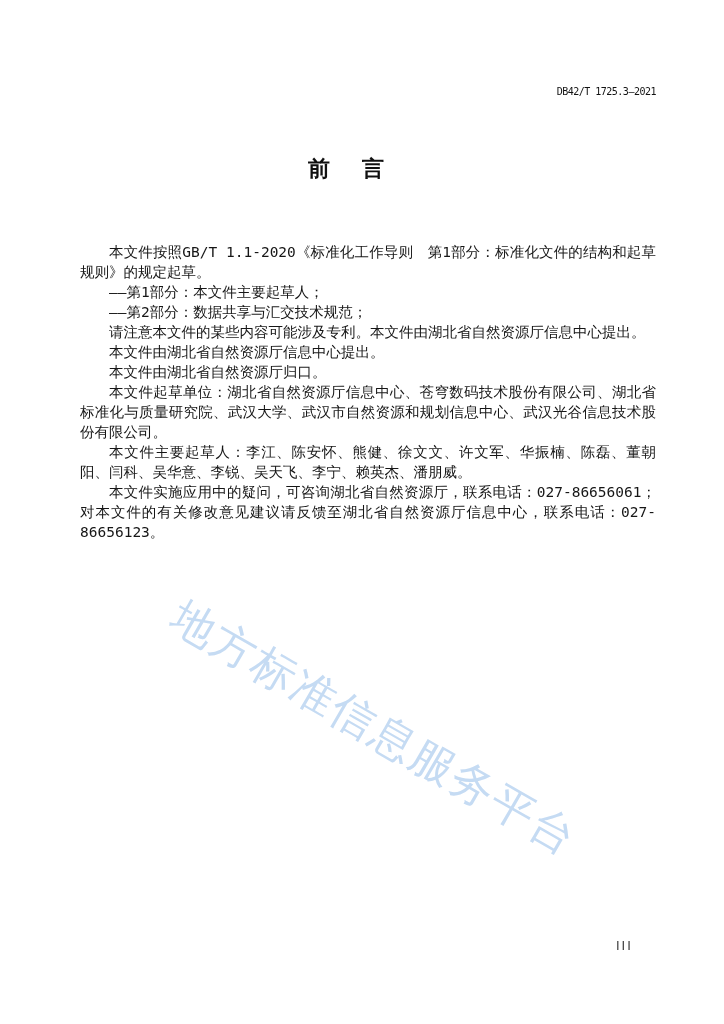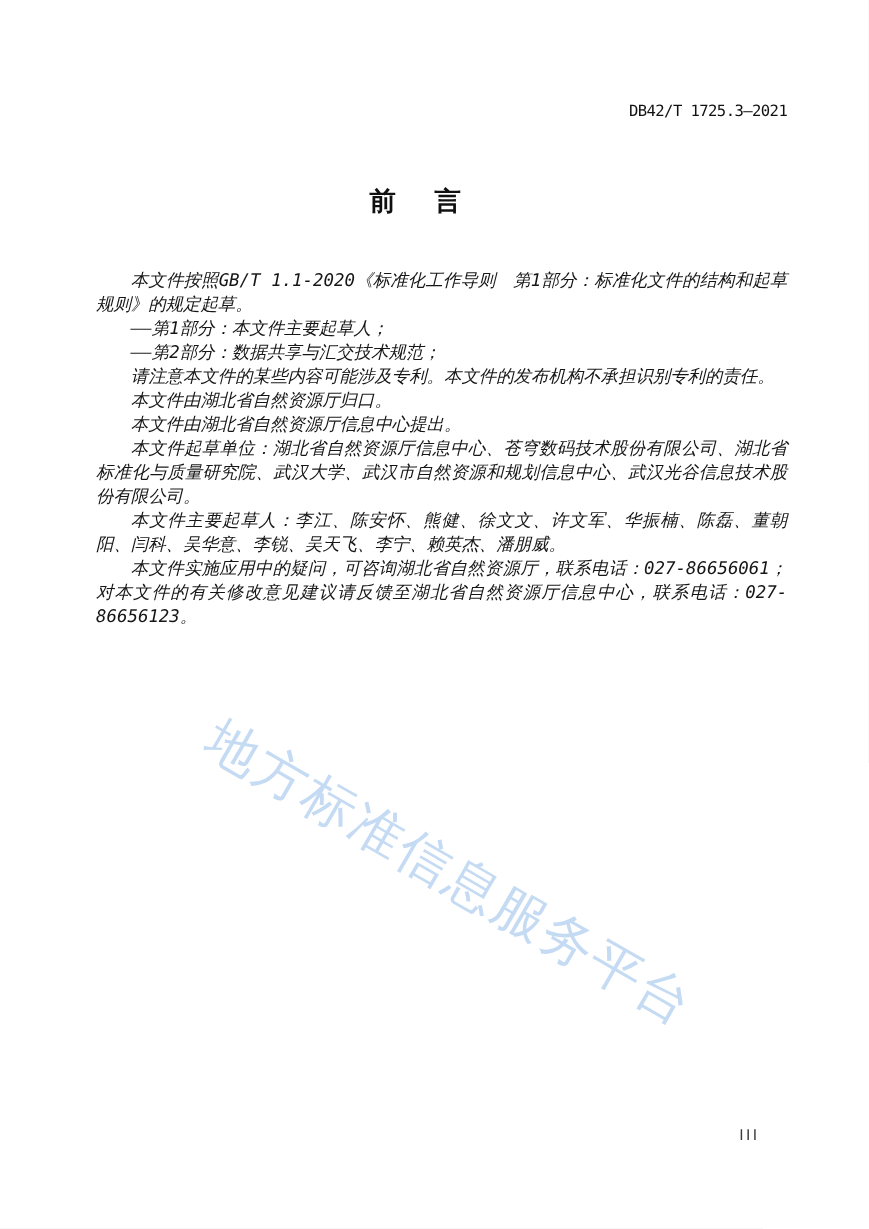--- a/index.html
+++ b/index.html
@@ -15,21 +15,21 @@
     background: #ffffff;
     overflow: hidden;
     font-family: "Liberation Serif", serif;
     color: #161616;
   }
   .header-code {
     position: absolute;
     top: 86px;
     right: 68px;
     font-family: "DejaVu Sans Mono", monospace;
-    font-size: 13px;
+    font-size: 10px;
     letter-spacing: -0.5px;
     color: #111111;
     z-index: 2;
   }
   .doc-title {
     position: absolute;
     top: 152px;
     left: 0;
     width: 100%;
     margin: 0;
@@ -38,29 +38,28 @@
     font-weight: bold;
     font-size: 22px;
     line-height: 34px;
     letter-spacing: 32px;
     box-sizing: border-box;
     color: #101010;
     z-index: 2;
   }
   .body-text {
     position: absolute;
-    top: 224px;
+    top: 242px;
     left: 80px;
     width: 576px;
     font-family: "DejaVu Sans Mono", "Liberation Serif", serif;
     font-size: 14.5px;
     line-height: 20px;
     text-align: justify;
     z-index: 2;
-    font-style: italic;
   }
   .body-text p {
     margin: 0;
     text-indent: 2em;
   }
   .watermark {
     position: absolute;
     left: 186px;
     top: 594px;
     font-family: "DejaVu Serif", "Liberation Serif", serif;
@@ -91,22 +90,22 @@
   <div class="watermark" style="color: rgb(197, 219, 243);">地方标准信息服务平台</div>
 
   <div class="header-code">DB42/T 1725.3—2021</div>
 
   <h1 class="doc-title">前言</h1>
 
   <div class="body-text">
       <p>本文件按照GB/T 1.1-2020《标准化工作导则　第1部分：标准化文件的结构和起草规则》的规定起草。</p>
       <p>——第1部分：本文件主要起草人；</p>
       <p>——第2部分：数据共享与汇交技术规范；</p>
-      <p>请注意本文件的某些内容可能涉及专利。本文件的发布机构不承担识别专利的责任。</p>
+      <p>请注意本文件的某些内容可能涉及专利。本文件由湖北省自然资源厅信息中心提出。</p>
+      <p>本文件由湖北省自然资源厅信息中心提出。</p>
       <p>本文件由湖北省自然资源厅归口。</p>
-      <p>本文件由湖北省自然资源厅信息中心提出。</p>
       <p>本文件起草单位：湖北省自然资源厅信息中心、苍穹数码技术股份有限公司、湖北省标准化与质量研究院、武汉大学、武汉市自然资源和规划信息中心、武汉光谷信息技术股份有限公司。</p>
       <p>本文件主要起草人：李江、陈安怀、熊健、徐文文、许文军、华振楠、陈磊、董朝阳、闫科、吴华意、李锐、吴天飞、李宁、赖英杰、潘朋威。</p>
       <p>本文件实施应用中的疑问，可咨询湖北省自然资源厅，联系电话：027-86656061；对本文件的有关修改意见建议请反馈至湖北省自然资源厅信息中心，联系电话：027-86656123。</p>
     </div>
 
   <div class="page-number">III</div>
 </div>
 
 </body></html>

